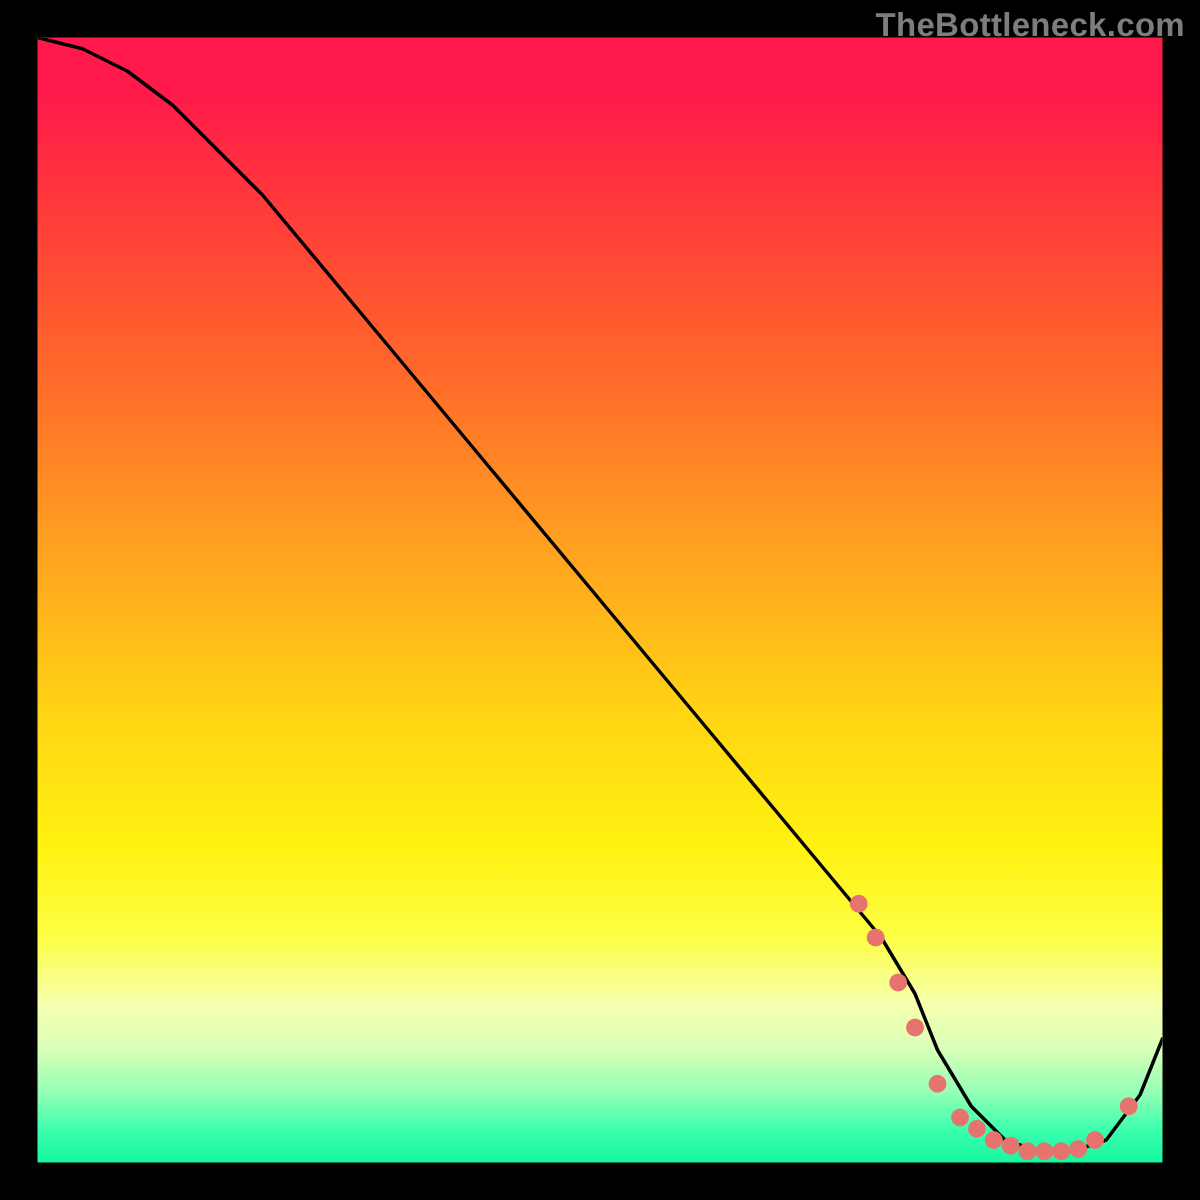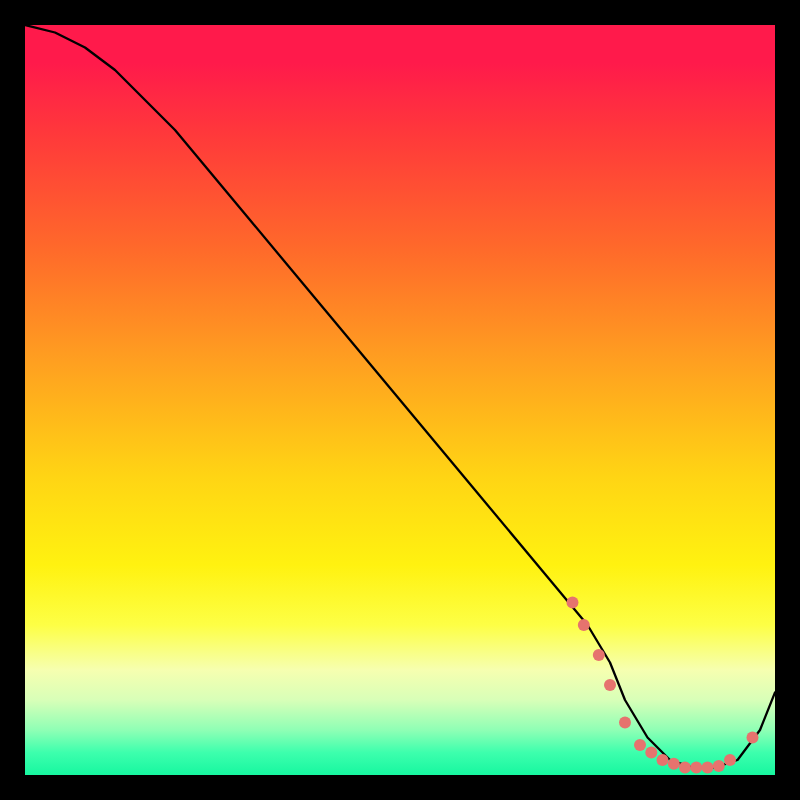--- a/index.html
+++ b/index.html
@@ -45,20 +45,21 @@
     position: absolute;
     left: 0; top: 0;
     width: 100%;
     height: 100%;
   }
 </style>
 </head>
 <body>
 
 <div class="frame">
+  <div class="watermark">TheBottleneck.com</div>
   <div class="plot">
     <svg class="curve" viewBox="0 0 750 750" preserveAspectRatio="none">
       <path fill="none" stroke="#000" stroke-width="2.3" stroke-linejoin="round" stroke-linecap="round" d="M0.0 0.0 L30.0 7.5 L60.0 22.5 L90.0 45.0 L150.0 105.0 L225.0 195.0 L300.0 285.0 L375.0 375.0 L450.0 465.0 L525.0 555.0 L562.5 600.0 L585.0 637.5 L600.0 675.0 L622.5 712.5 L645.0 735.0 L667.5 742.5 L690.0 742.5 L712.5 735.0 L735.0 705.0 L750.0 667.5"></path>
       <g>
           <circle cx="547.5" cy="577.5" r="6" fill="#e6736e"></circle>
           <circle cx="558.8" cy="600.0" r="6" fill="#e6736e"></circle>
           <circle cx="573.8" cy="630.0" r="6" fill="#e6736e"></circle>
           <circle cx="585.0" cy="660.0" r="6" fill="#e6736e"></circle>
           <circle cx="600.0" cy="697.5" r="6" fill="#e6736e"></circle>
           <circle cx="615.0" cy="720.0" r="6" fill="#e6736e"></circle>

